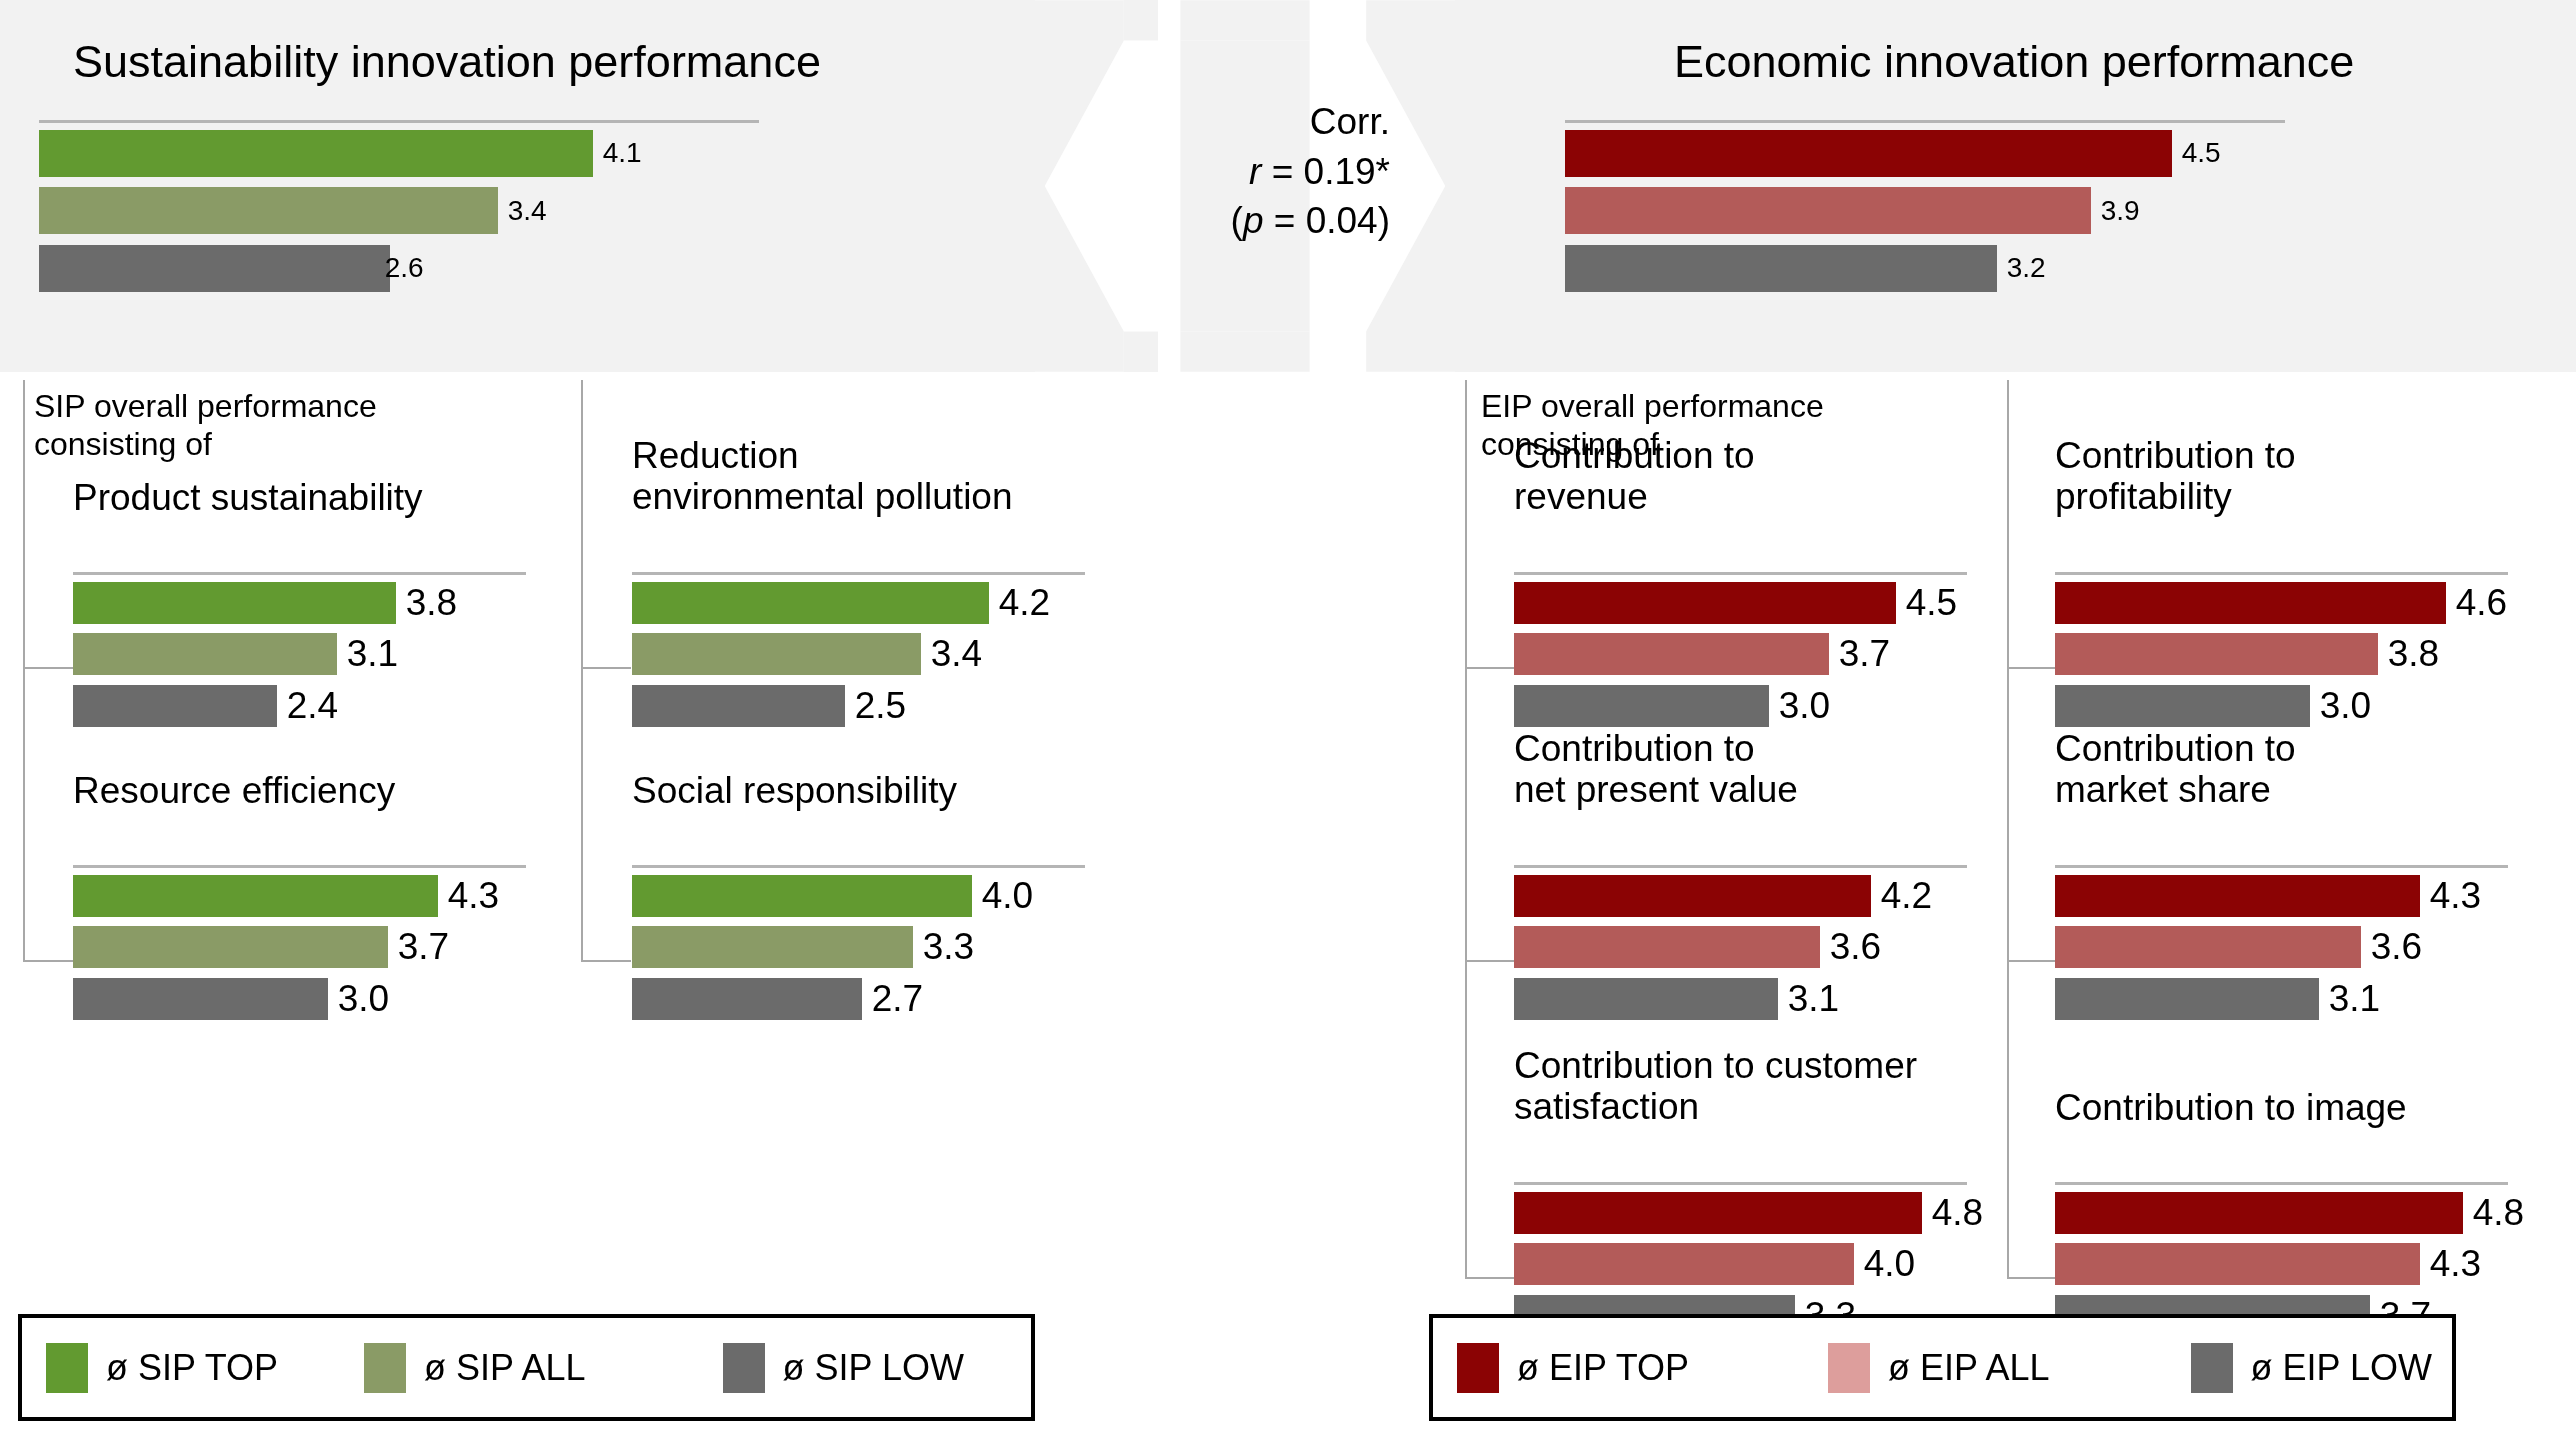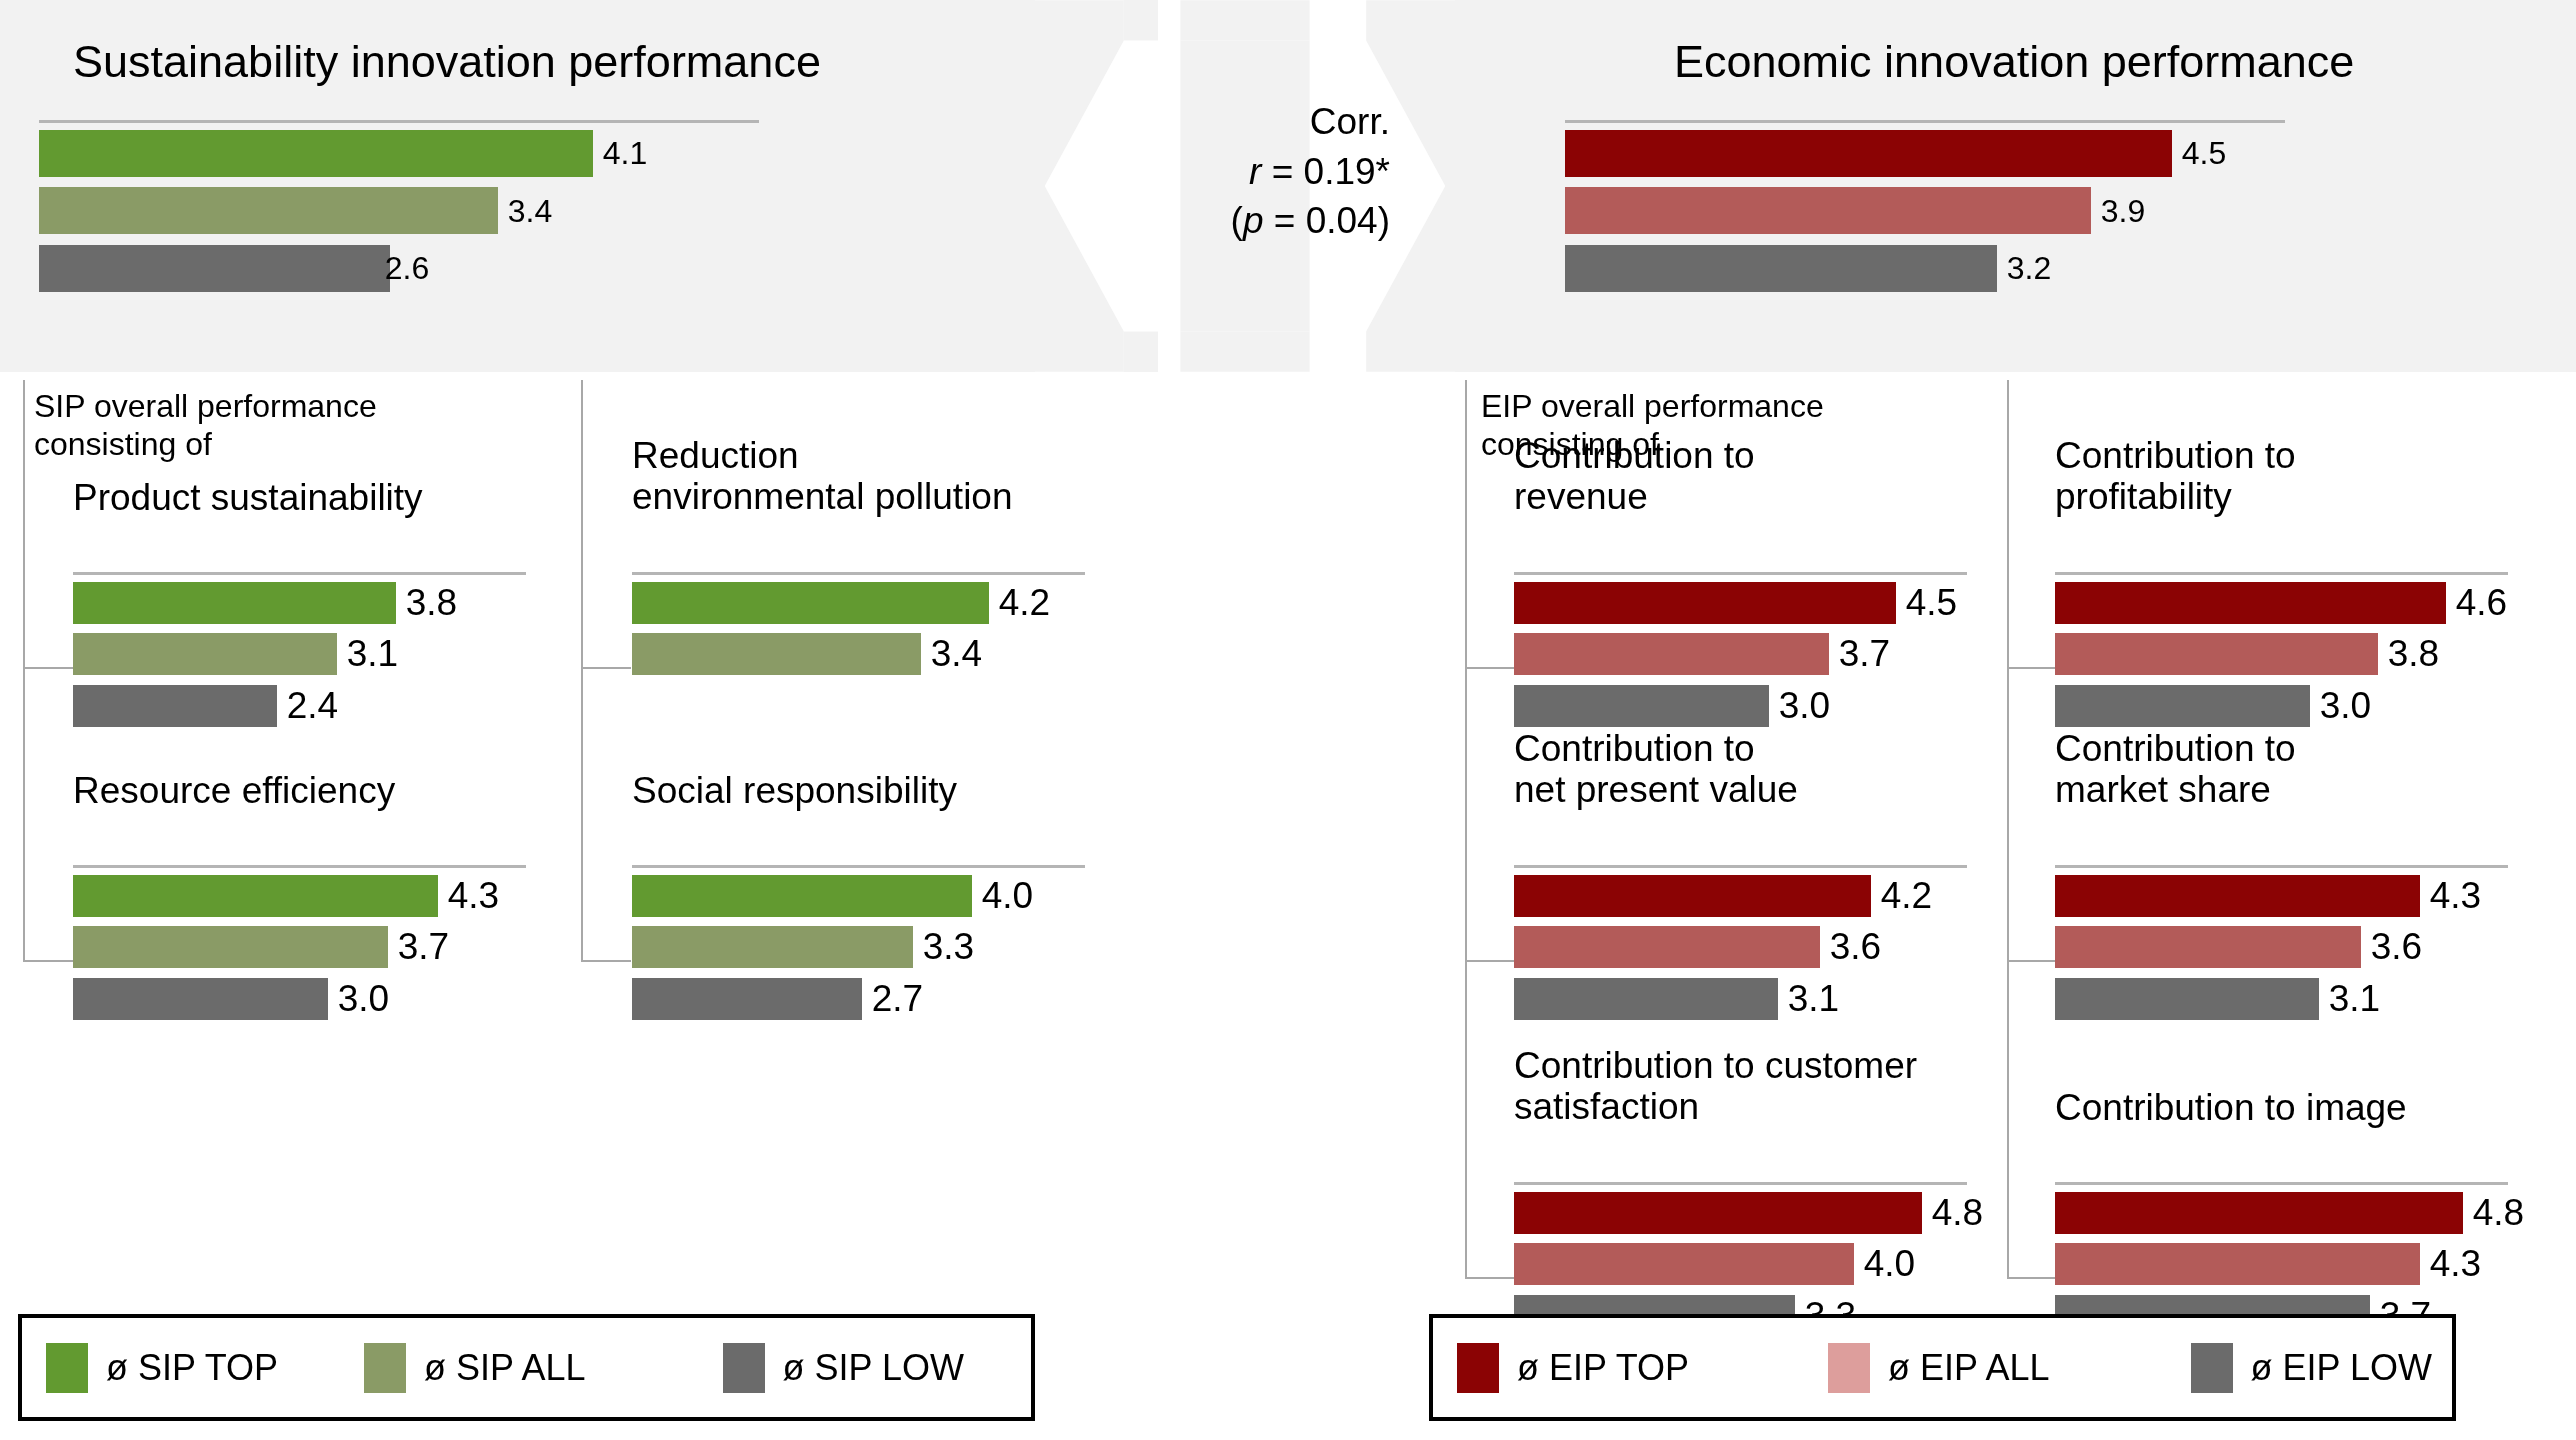--- a/index.html
+++ b/index.html
@@ -57,21 +57,21 @@
     padding-left: 9.7px;
   }
   .chart-title {
     position: absolute; left: 0;
     font-size: 37px; line-height: 1.12; color: #000;
   }
 
   
   .big .row { height: 47px; margin-bottom: 10.5px; }
   .big .bar { height: 47px; }
-  .big .val { font-size: 32px; }
+  .big .val { font-size: 28px; }
 
   
   .consist {
     position: absolute; font-size: 32px; line-height: 1.18; color: #000;
   }
   #consist-sip { left: 34px;   top: 388px; }
   #consist-eip { left: 1481px; top: 388px; }
 
   
   .bracket { position: absolute; }
@@ -208,20 +208,24 @@
         <div class="axis" style="width: 453px;"></div>
         <div class="bars">
           <div class="row">
             <div class="bar" style="width: 357px; background: rgb(98, 154, 48);"></div>
             <div class="val" style="left: 357px;">4.2</div>
           </div>
           <div class="row">
             <div class="bar" style="width: 289px; background: rgb(138, 155, 102);"></div>
             <div class="val" style="left: 289px;">3.4</div>
           </div>
+          <div class="row">
+            <div class="bar" style="width: 213px; background: rgb(107, 107, 107);"></div>
+            <div class="val" style="left: 213px;">2.5</div>
+          </div>
         </div>
       </div>
       <div class="chart" style="left: 73px; top: 865px; width: 453px;">
         <div class="chart-title" style="top: -95px;">
           <div>Resource efficiency</div>
         </div>
         <div class="axis" style="width: 453px;"></div>
         <div class="bars">
           <div class="row">
             <div class="bar" style="width: 365px; background: rgb(98, 154, 48);"></div>

